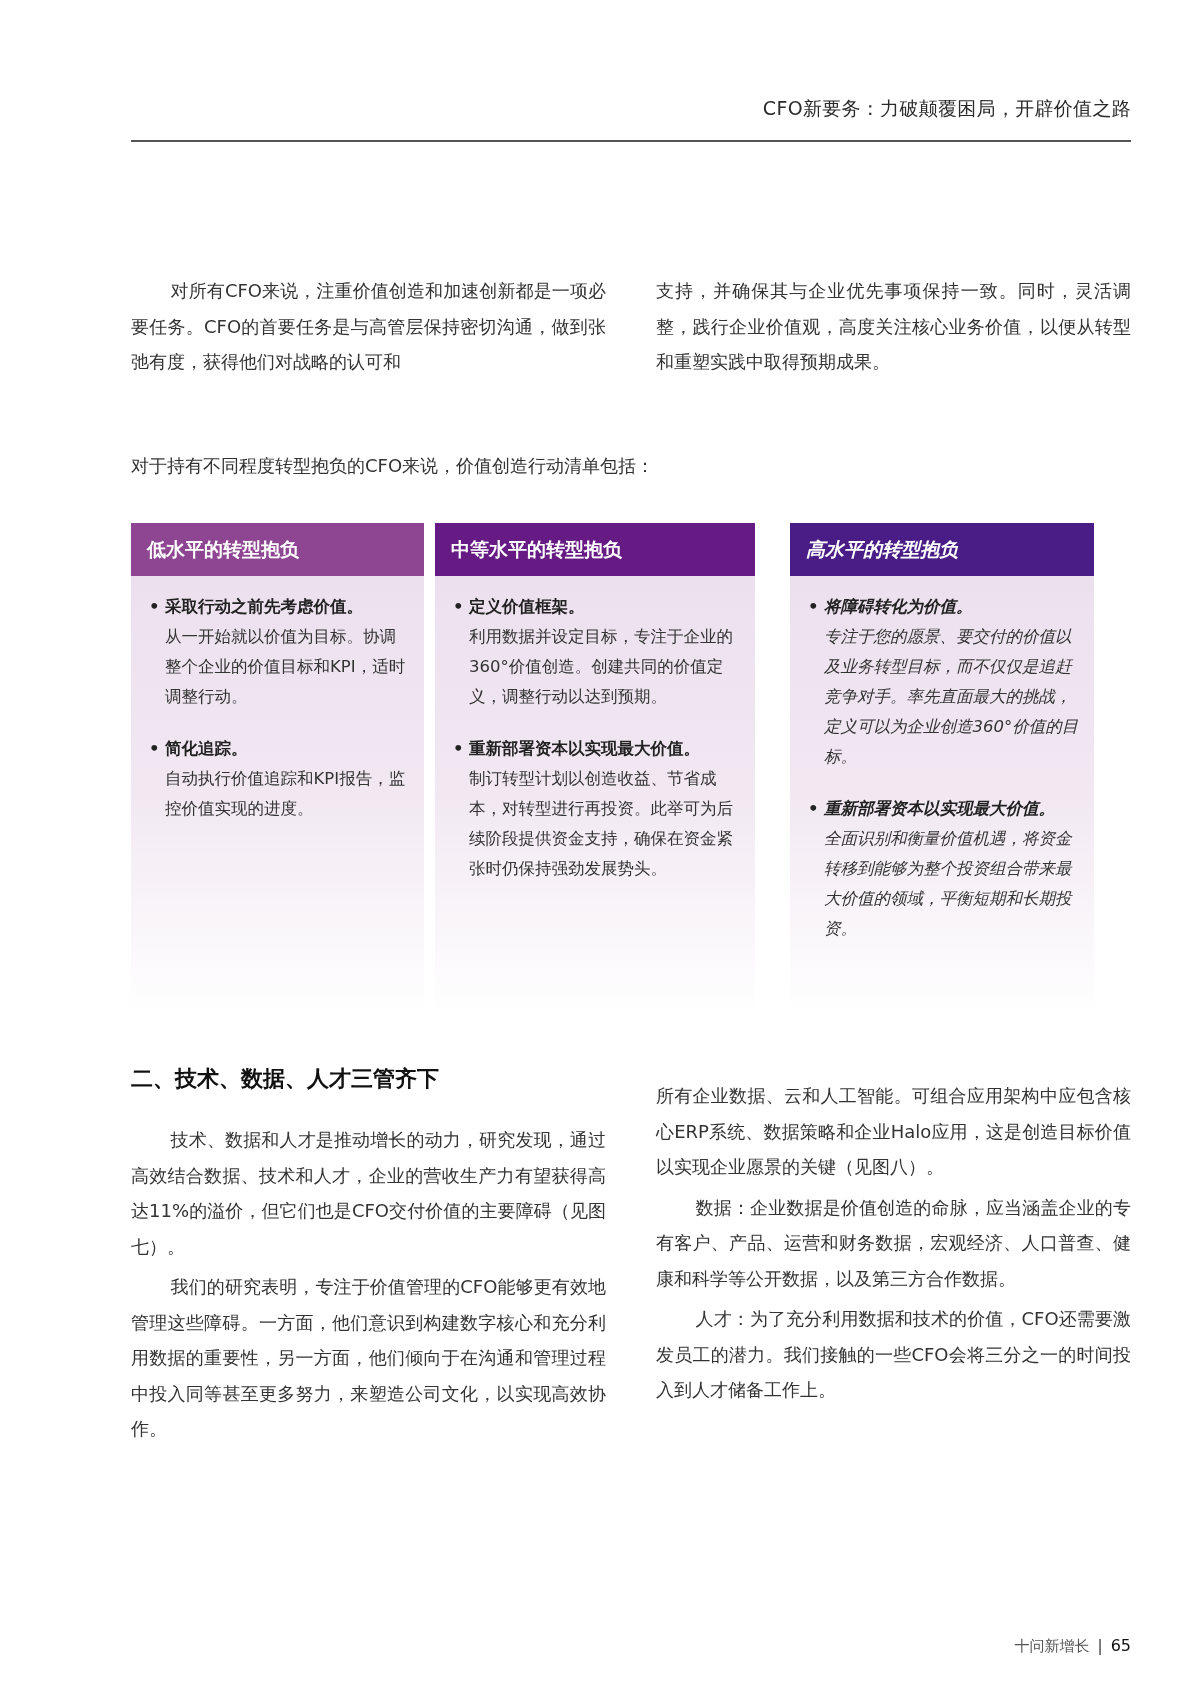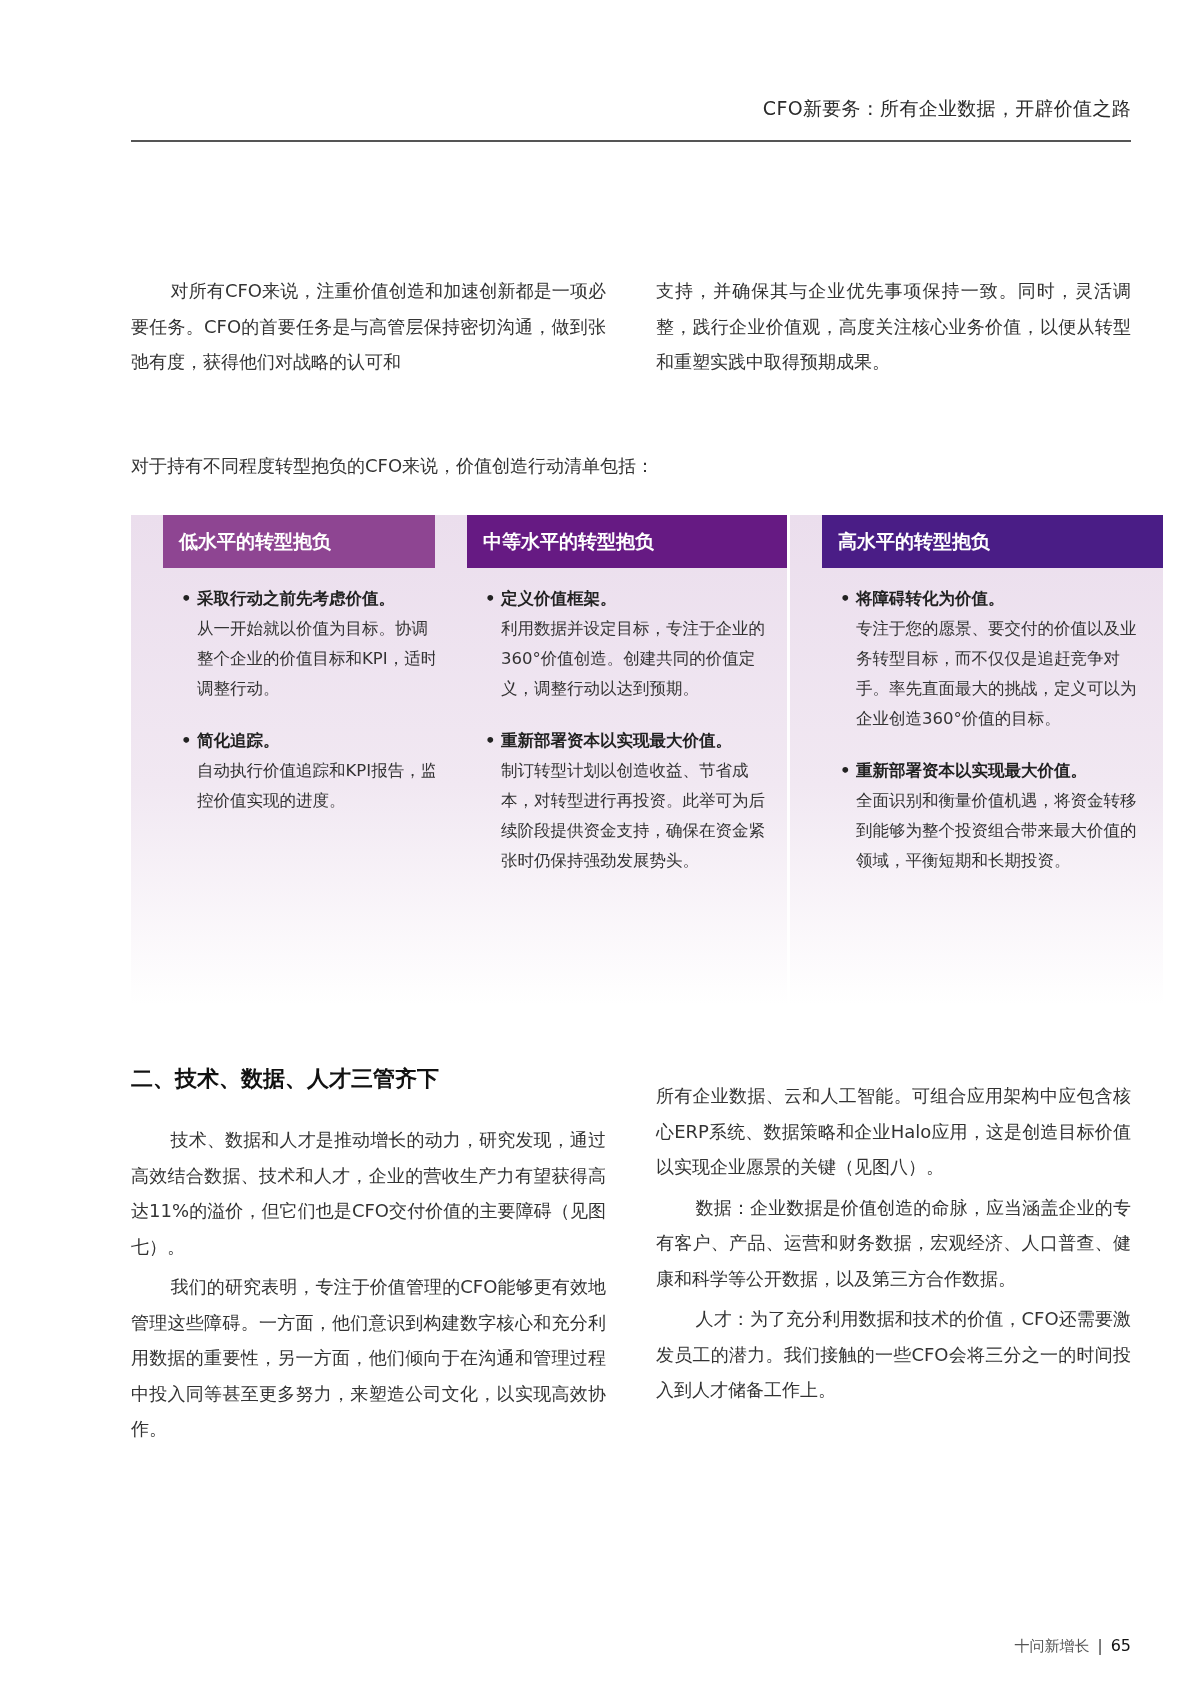--- a/index.html
+++ b/index.html
@@ -7,40 +7,40 @@
       font-family: "DejaVu Sans", "Liberation Sans", sans-serif; color: #222; }
     .running-head { position: absolute; top: 96px; right: 69px; font-size: 19px; color: #2a2a2a; letter-spacing: 0.3px; }
     .head-rule { position: absolute; top: 140px; left: 131px; width: 1000px; height: 2px; background: #555; }
     .col { position: absolute; font-size: 18px; line-height: 35.5px; color: #333; text-align: justify; margin-top: 20px; }
     .col p { margin: 0; }
     .indent { text-indent: 2.2em; }
     .intro-left { top: 253px; left: 131px; width: 475px; }
     .intro-right { top: 253px; left: 656px; width: 475px; }
     .lead { position: absolute; top: 454px; left: 131px; font-size: 18px; color: #333; }
     .cards { position: absolute; top: 515px; left: 131px; width: 1000px; height: 490px; }
-    .card { position: absolute; top: 0; height: 490px;
-      background: linear-gradient(to bottom, #ebdeed 0%, #f1e8f2 55%, #ffffff 100%); padding-left: 32px; }
+    .card { position: absolute; top: 8px; height: 490px;
+      background: linear-gradient(to bottom, #ebdeed 0%, #f1e8f2 55%, #ffffff 100%); }
     .card-head { height: 53px; color: #fff; font-weight: bold; font-size: 19px; line-height: 53px; padding-left: 16px; }
     .card-body { padding: 16px 14px 0 18px; }
     .item { margin-bottom: 22px; font-size: 16.5px; line-height: 30px; color: #333; }
     .item-title { font-weight: bold; color: #222; position: relative; padding-left: 16px; display: block; }
     .bullet { position: absolute; left: 0; top: 0; }
     .item-desc { padding-left: 16px; display: block; }
     .section-title { position: absolute; top: 1064px; left: 131px; font-size: 22px; font-weight: bold; color: #111; }
     .lower-left { top: 1102px; left: 131px; width: 475px; }
     .lower-right { top: 1058px; left: 656px; width: 475px; }
     .lower-left p, .lower-right p { margin-bottom: 5px; }
     .footer { position: absolute; top: 1636px; right: 69px; font-size: 15px; color: #555; }
     .footer .sep { margin: 0 8px; color: #333; }
     .footer .page { font-weight: normal; color: #111; font-size: 16px; }
   </style>
 </head>
 <body>
 
-<div class="running-head">CFO新要务：所有企业数据，开辟价值之路</div>
+<div class="running-head">CFO新要务：力破颠覆困局，开辟价值之路</div>
 <div class="head-rule"></div>
 
 <div class="col intro-left">
   <p class="indent">对所有CFO来说，注重价值创造和加速创新都是一项必要任务。CFO的首要任务是与高管层保持密切沟通，做到张弛有度，获得他们对战略的认可和</p>
 </div>
 <div class="col intro-right">
   <p>支持，并确保其与企业优先事项保持一致。同时，灵活调整，践行企业价值观，高度关注核心业务价值，以便从转型和重塑实践中取得预期成果。</p>
 </div>
 
 <div class="lead">对于持有不同程度转型抱负的CFO来说，价值创造行动清单包括：</div>
@@ -67,21 +67,21 @@
         <span class="item-title"><span class="bullet">•</span><span>定义价值框架。</span></span>
         <span class="item-desc">利用数据并设定目标，专注于企业的360°价值创造。创建共同的价值定义，调整行动以达到预期。</span>
       </div>
       <div class="item">
         <span class="item-title"><span class="bullet">•</span><span>重新部署资本以实现最大价值。</span></span>
         <span class="item-desc">制订转型计划以创造收益、节省成本，对转型进行再投资。此举可为后续阶段提供资金支持，确保在资金紧张时仍保持强劲发展势头。</span>
       </div>
     </div>
   </div>
 
-  <div class="card" style="left:659px; width:341px;">
+  <div class="card" style="left:659px; width:304px;font-style:italic;">
     <div class="card-head" style="background:#4a1d86;">高水平的转型抱负</div>
     <div class="card-body">
       <div class="item">
         <span class="item-title"><span class="bullet">•</span><span>将障碍转化为价值。</span></span>
         <span class="item-desc">专注于您的愿景、要交付的价值以及业务转型目标，而不仅仅是追赶竞争对手。率先直面最大的挑战，定义可以为企业创造360°价值的目标。</span>
       </div>
       <div class="item">
         <span class="item-title"><span class="bullet">•</span><span>重新部署资本以实现最大价值。</span></span>
         <span class="item-desc">全面识别和衡量价值机遇，将资金转移到能够为整个投资组合带来最大价值的领域，平衡短期和长期投资。</span>
       </div>

